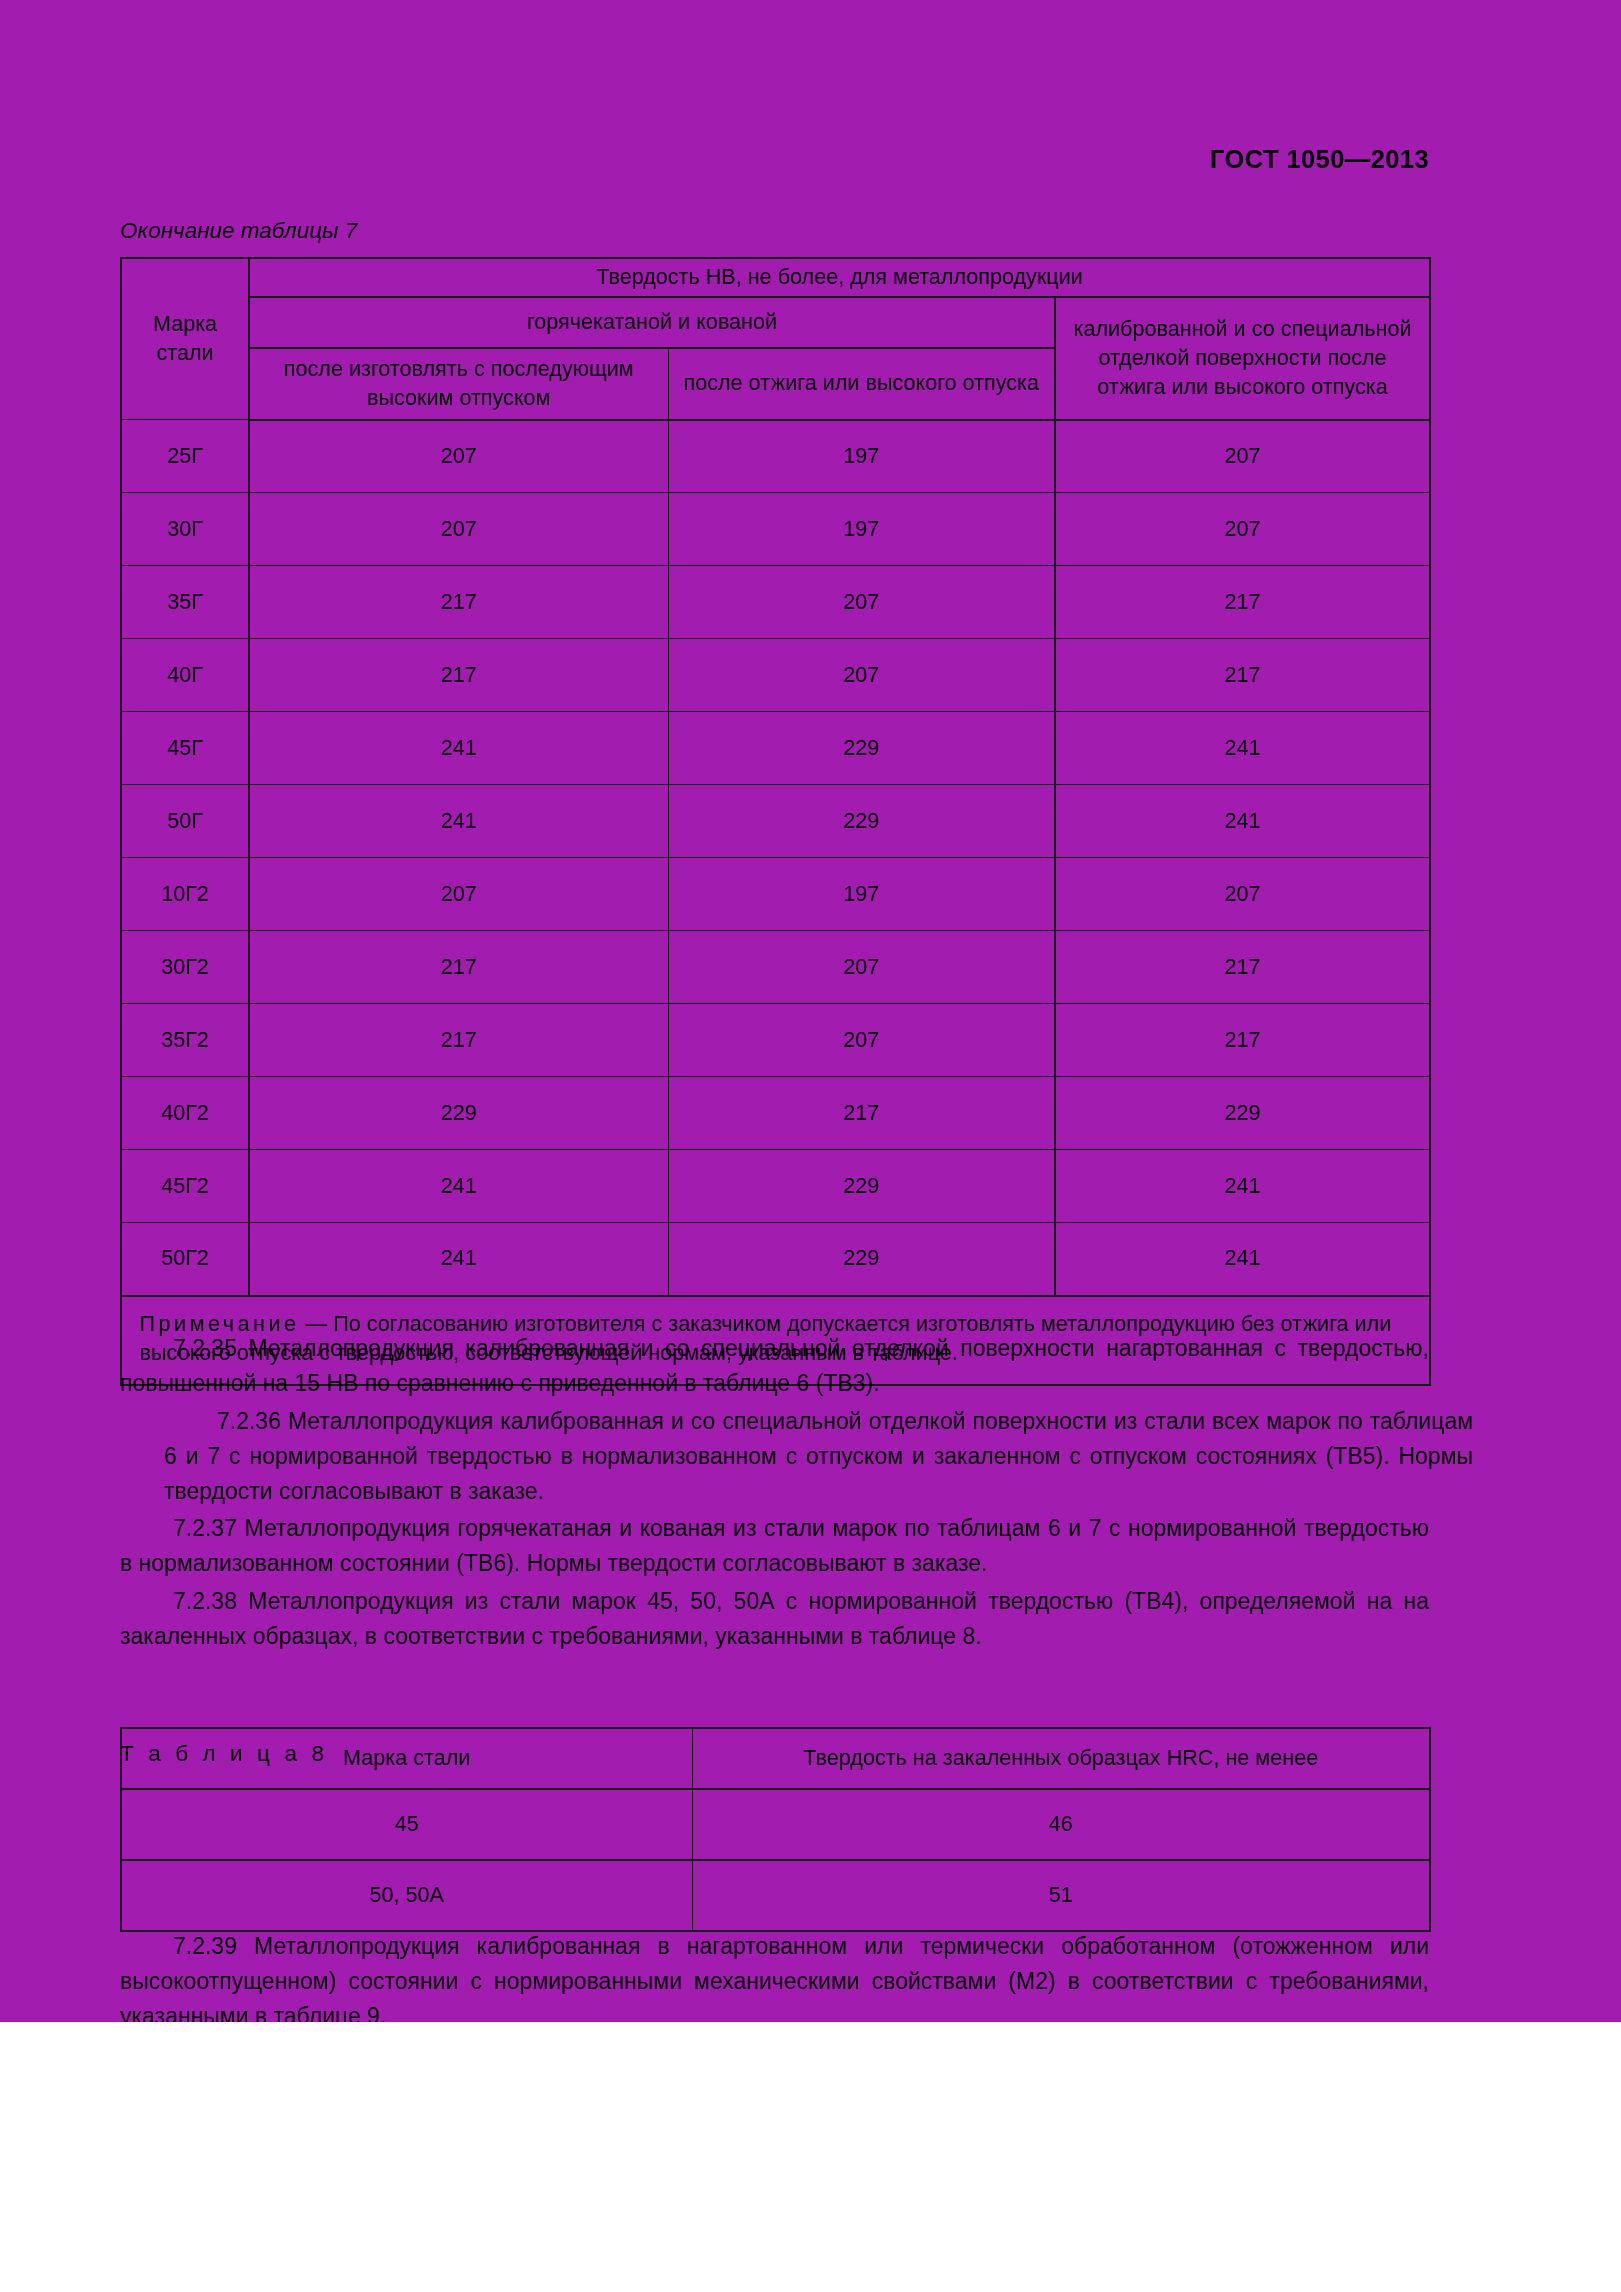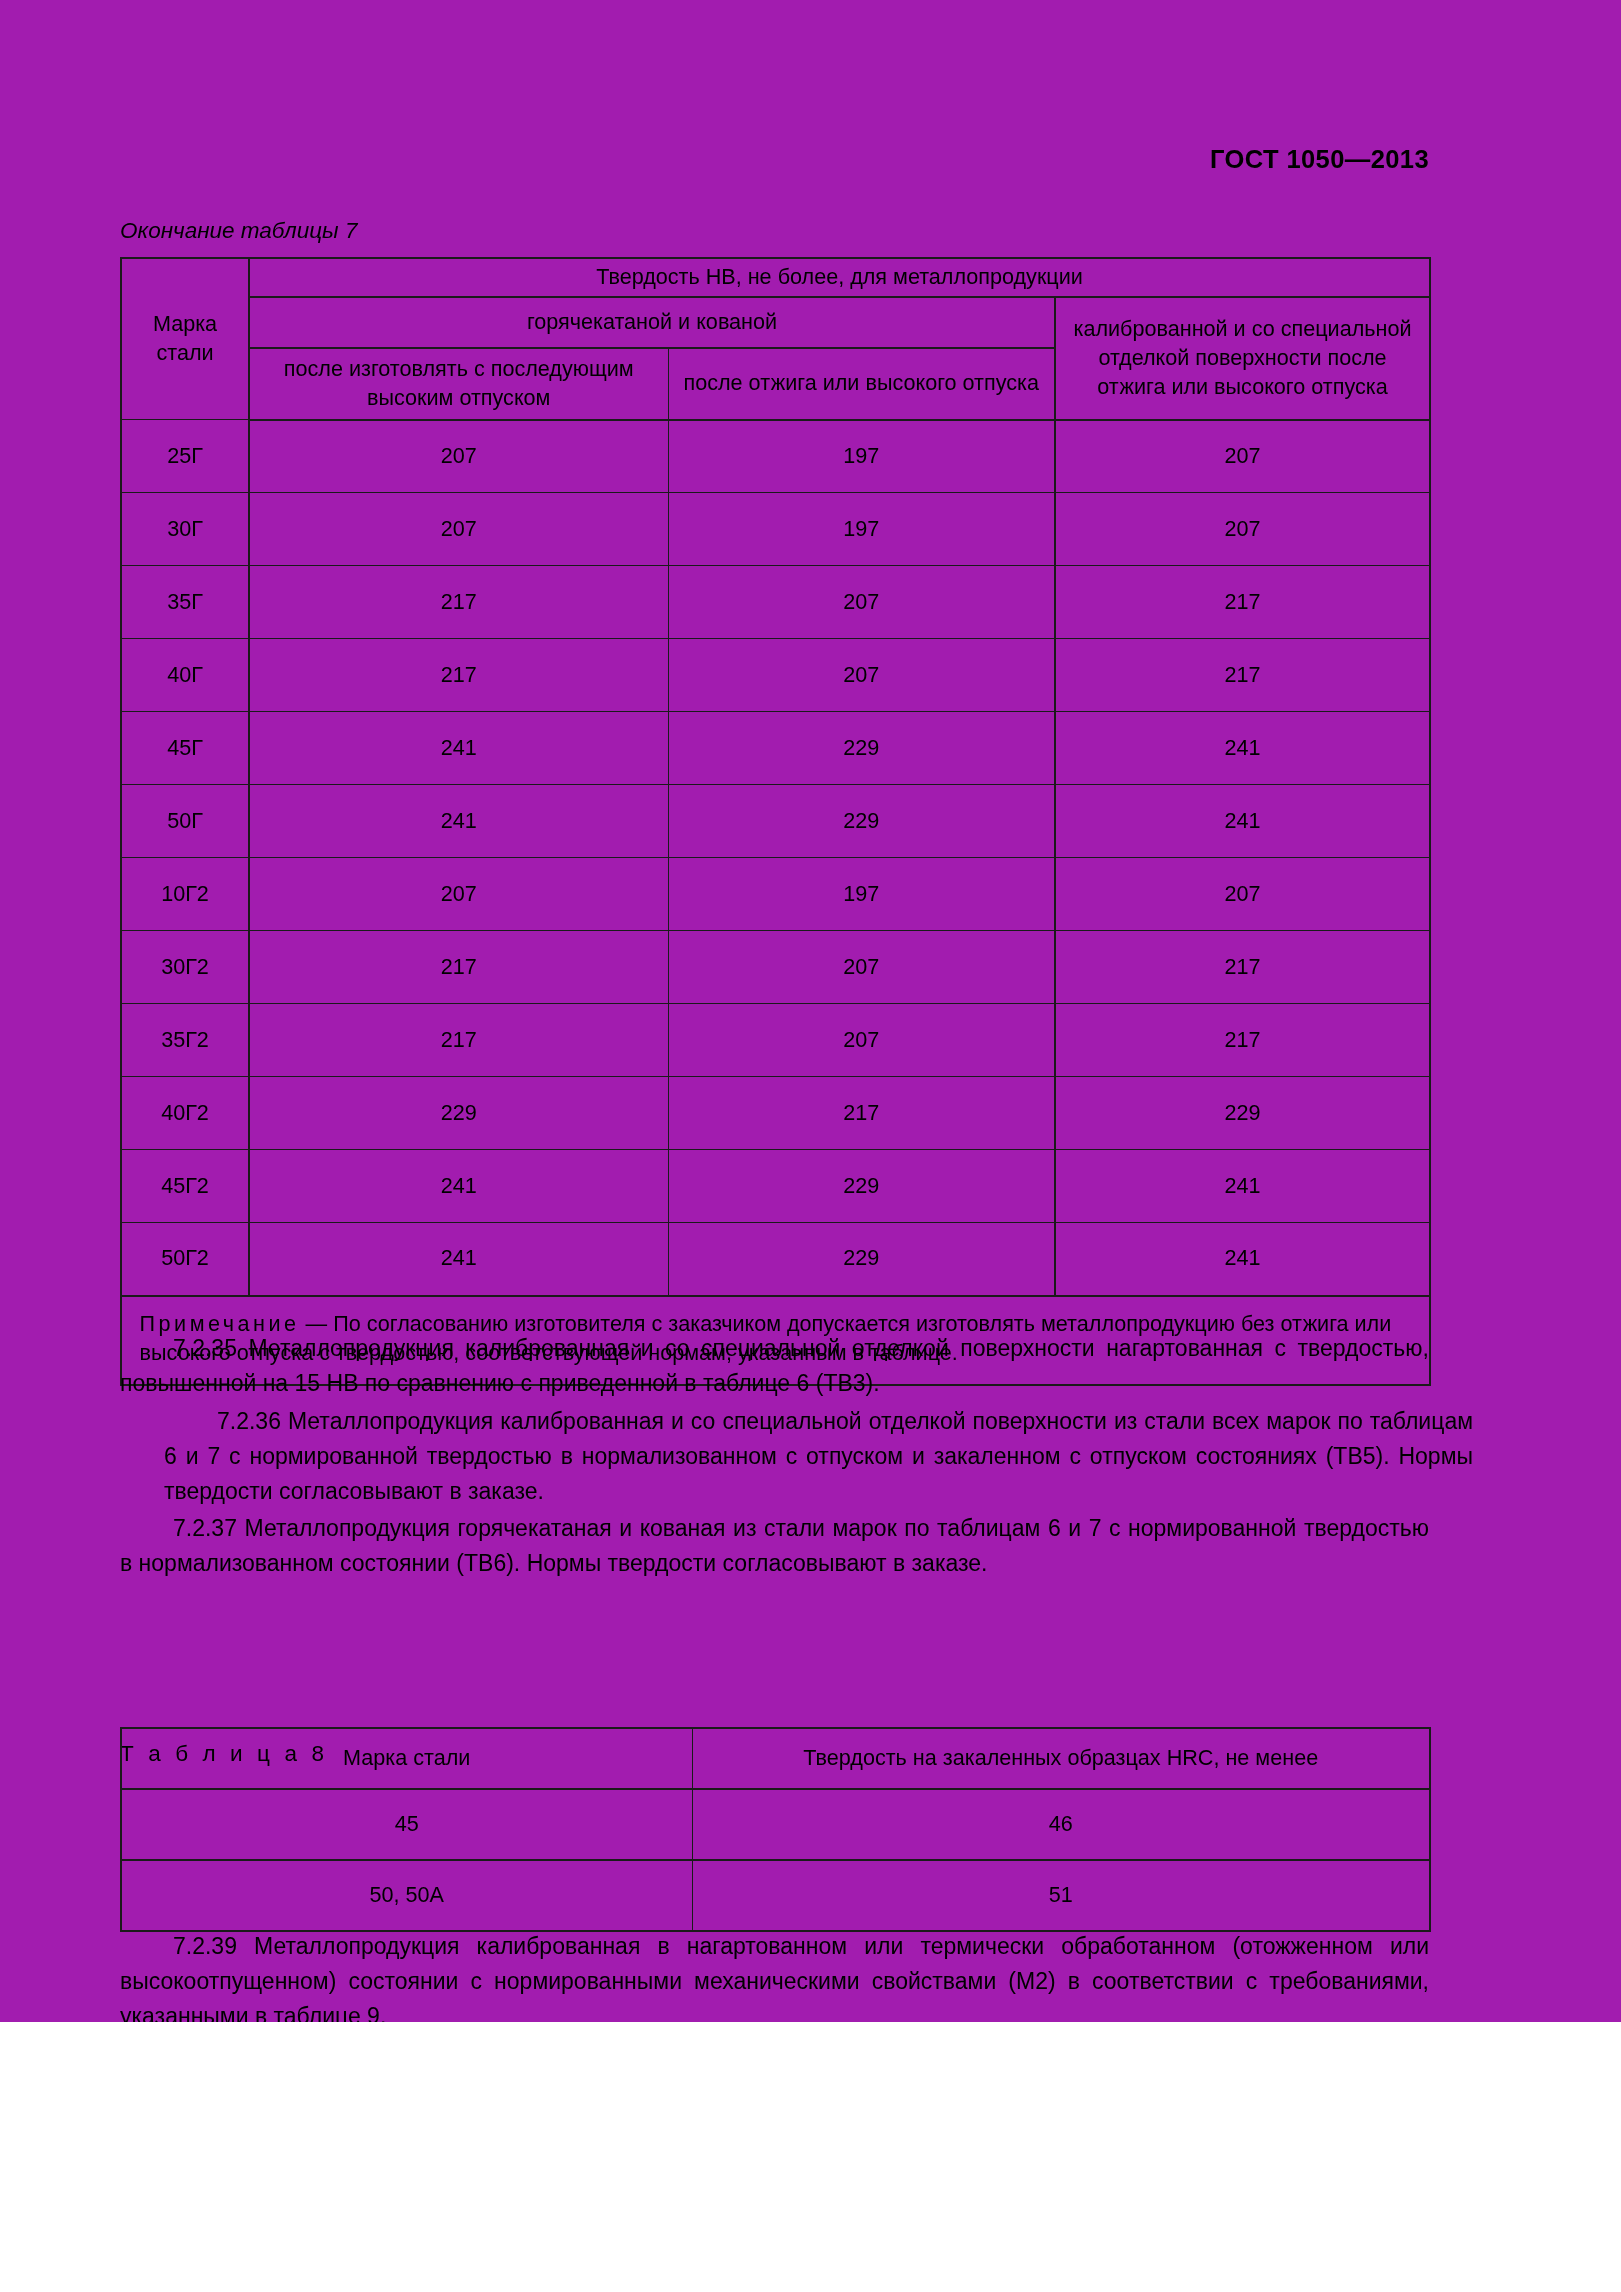--- a/index.html
+++ b/index.html
@@ -229,20 +229,21 @@
       </tr>
     </tbody>
   </table>
 
   <div class="para" style="top:1331px;">7.2.35  Металлопродукция калиброванная и со специальной отделкой поверхности нагартованная с твердостью, повышенной на 15 НВ по сравнению с приведенной в таблице 6 (ТВ3).</div>
 
   <div class="para" style="top:1404px;margin-left:44px;">7.2.36  Металлопродукция калиброванная и со специальной отделкой поверхности из стали всех марок по таблицам 6 и 7 с нормированной твердостью в нормализованном с отпуском и закаленном с отпуском состояниях (ТВ5). Нормы твердости согласовывают в заказе.</div>
 
   <div class="para" style="top:1511px;">7.2.37  Металлопродукция горячекатаная и кованая из стали марок по таблицам 6 и 7 с нормированной твердостью в нормализованном состоянии (ТВ6). Нормы твердости согласовывают в заказе.</div>
 
+  <div class="para" style="top:1584px;">7.2.38  Металлопродукция из стали марок 45, 50, 50А с нормированной твердостью (ТВ4), определяемой на на закаленных образцах, в соответствии с требованиями, указанными в таблице 8.</div>
 
   <div class="table-caption-spaced" style="top:1741px;">Т а б л и ц а  8</div>
 
   <table class="gost-table" id="table8">
     <colgroup>
       <col style="width:571px">
       <col style="width:738px">
     </colgroup>
     <tbody>
       <tr class="t8-hdr">

